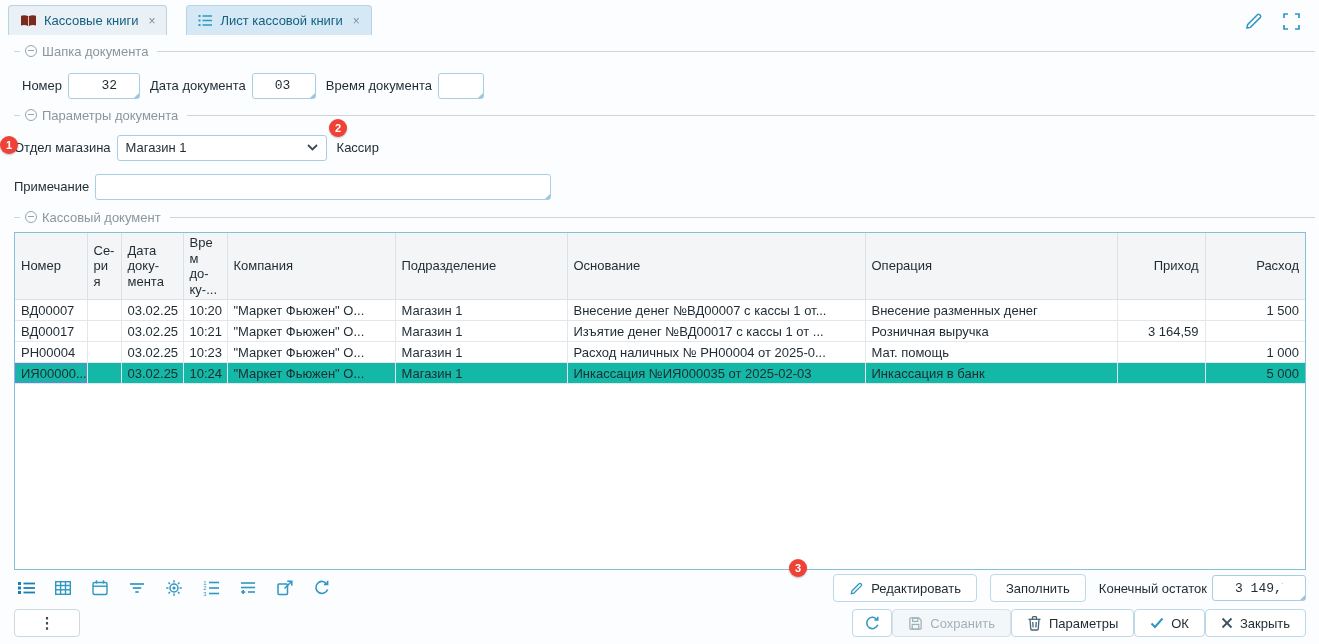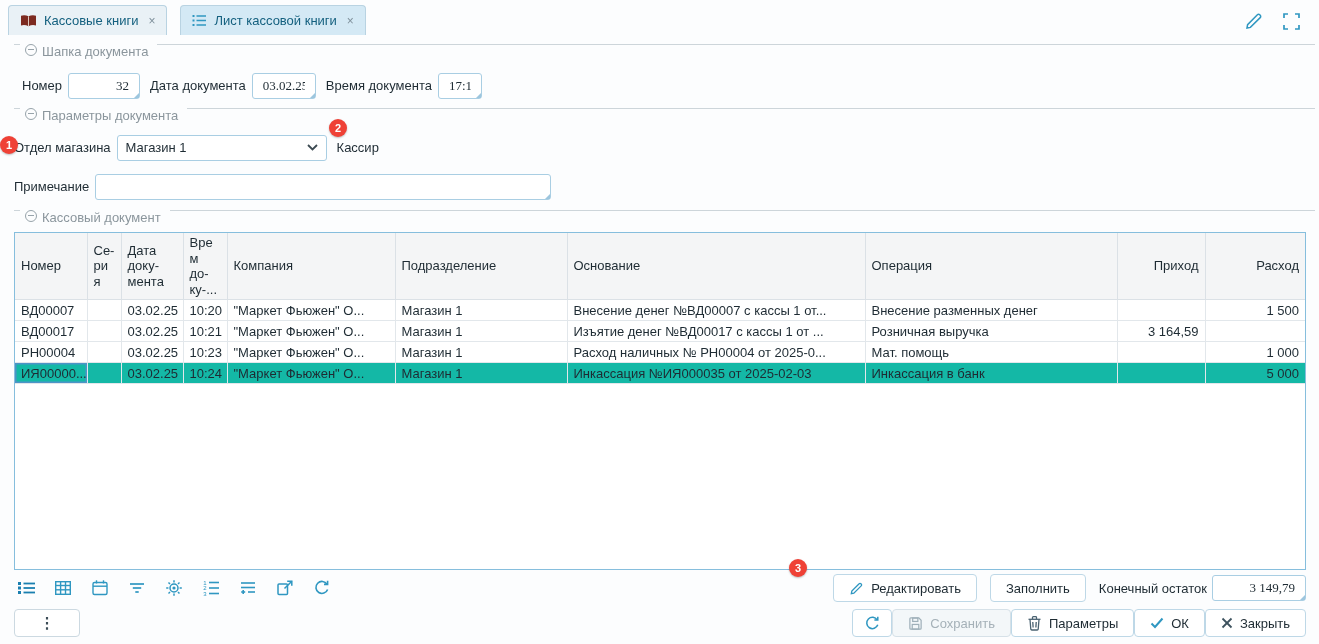--- a/index.html
+++ b/index.html
@@ -1,43 +1,43 @@
 <!DOCTYPE html>
 <html><head>
 <meta charset="utf-8">
 <style>
   *{box-sizing:border-box;margin:0;padding:0}
   html,body{background:#e9edf0}
   .app{position:relative;width:1319px;height:644px;background:#fcfdfe;overflow:hidden;
        font-family:"Liberation Sans",sans-serif;font-size:13px;color:#1e2b33}
 
   
-  .tabbar{position:absolute;top:5px;left:8px;display:flex;gap:13px;z-index:2}
+  .tabbar{position:absolute;top:5px;left:8px;display:flex;gap:19px;z-index:2}
   .tab{display:flex;align-items:center;gap:7px;height:30px;padding:0 11px;
        border:1px solid #b9d3e2;border-bottom:none;border-radius:4px 4px 0 0;
        background:#e9f1f6;color:#14607f;cursor:pointer}
   .tab.active{background:#d4e9f5}
   .tabclose{color:#7f909b;font-size:12px;margin-left:3px;cursor:pointer}
   .winicons{position:absolute;top:11px;right:18px;display:flex;gap:18px;align-items:center}
   .wbtn{cursor:pointer;display:flex}
 
   
-  .seccap{position:absolute;left:14px;right:4px;display:flex;align-items:flex-start;gap:5px;height:14px}
+  .seccap{position:absolute;left:14px;right:4px;display:flex;align-items:center;gap:5px;height:14px}
   .dash{width:6px;height:1px;background:#cdd5da}
   .capline{flex:1;height:1px;background:#cdd5da;margin-left:4px}
   .seclabel{color:#8b969d;white-space:nowrap}
   .collapse{width:12px;height:12px;border:1px solid #98a4ab;border-radius:50%;position:relative;display:inline-block;cursor:pointer;flex:none}
   .collapse::after{content:"";position:absolute;left:2px;right:2px;top:4px;height:1px;background:#98a4ab}
 
   
   .frow{position:absolute;display:flex;align-items:center;height:27px}
   .flabel{white-space:nowrap;margin-right:6px}
   .ml{margin-left:10px}
-  .inp{height:26px;border:1px solid #a9cee3;border-radius:3px;padding:0 10px;background:#fff;
-       font-family:Liberation Serif, serif;font-size:13px;color:#1e2b33;outline:none}
+  .inp{height:26px;border:1px solid #a9cee3;border-radius:3px;padding:0 22px;background:#fff;
+       font-family:Liberation Mono, monospace;font-size:13px;color:#1e2b33;outline:none}
   .inp.num{text-align:right}
   .field{position:relative;display:inline-block;line-height:0}
   .field::after{content:"";position:absolute;right:1px;bottom:1px;width:0;height:0;
        border-left:5px solid transparent;border-bottom:5px solid #9dc6de;pointer-events:none}
   .select{width:210px;height:26px;border:1px solid #a9cee3;border-radius:3px;background:#fff;
        display:flex;align-items:center;justify-content:space-between;padding:0 8px;cursor:pointer}
 
   
   .tablewrap{position:absolute;left:14px;top:232px;width:1292px;height:338px;
        border:1px solid #86bedd;background:#fff;overflow:hidden}

